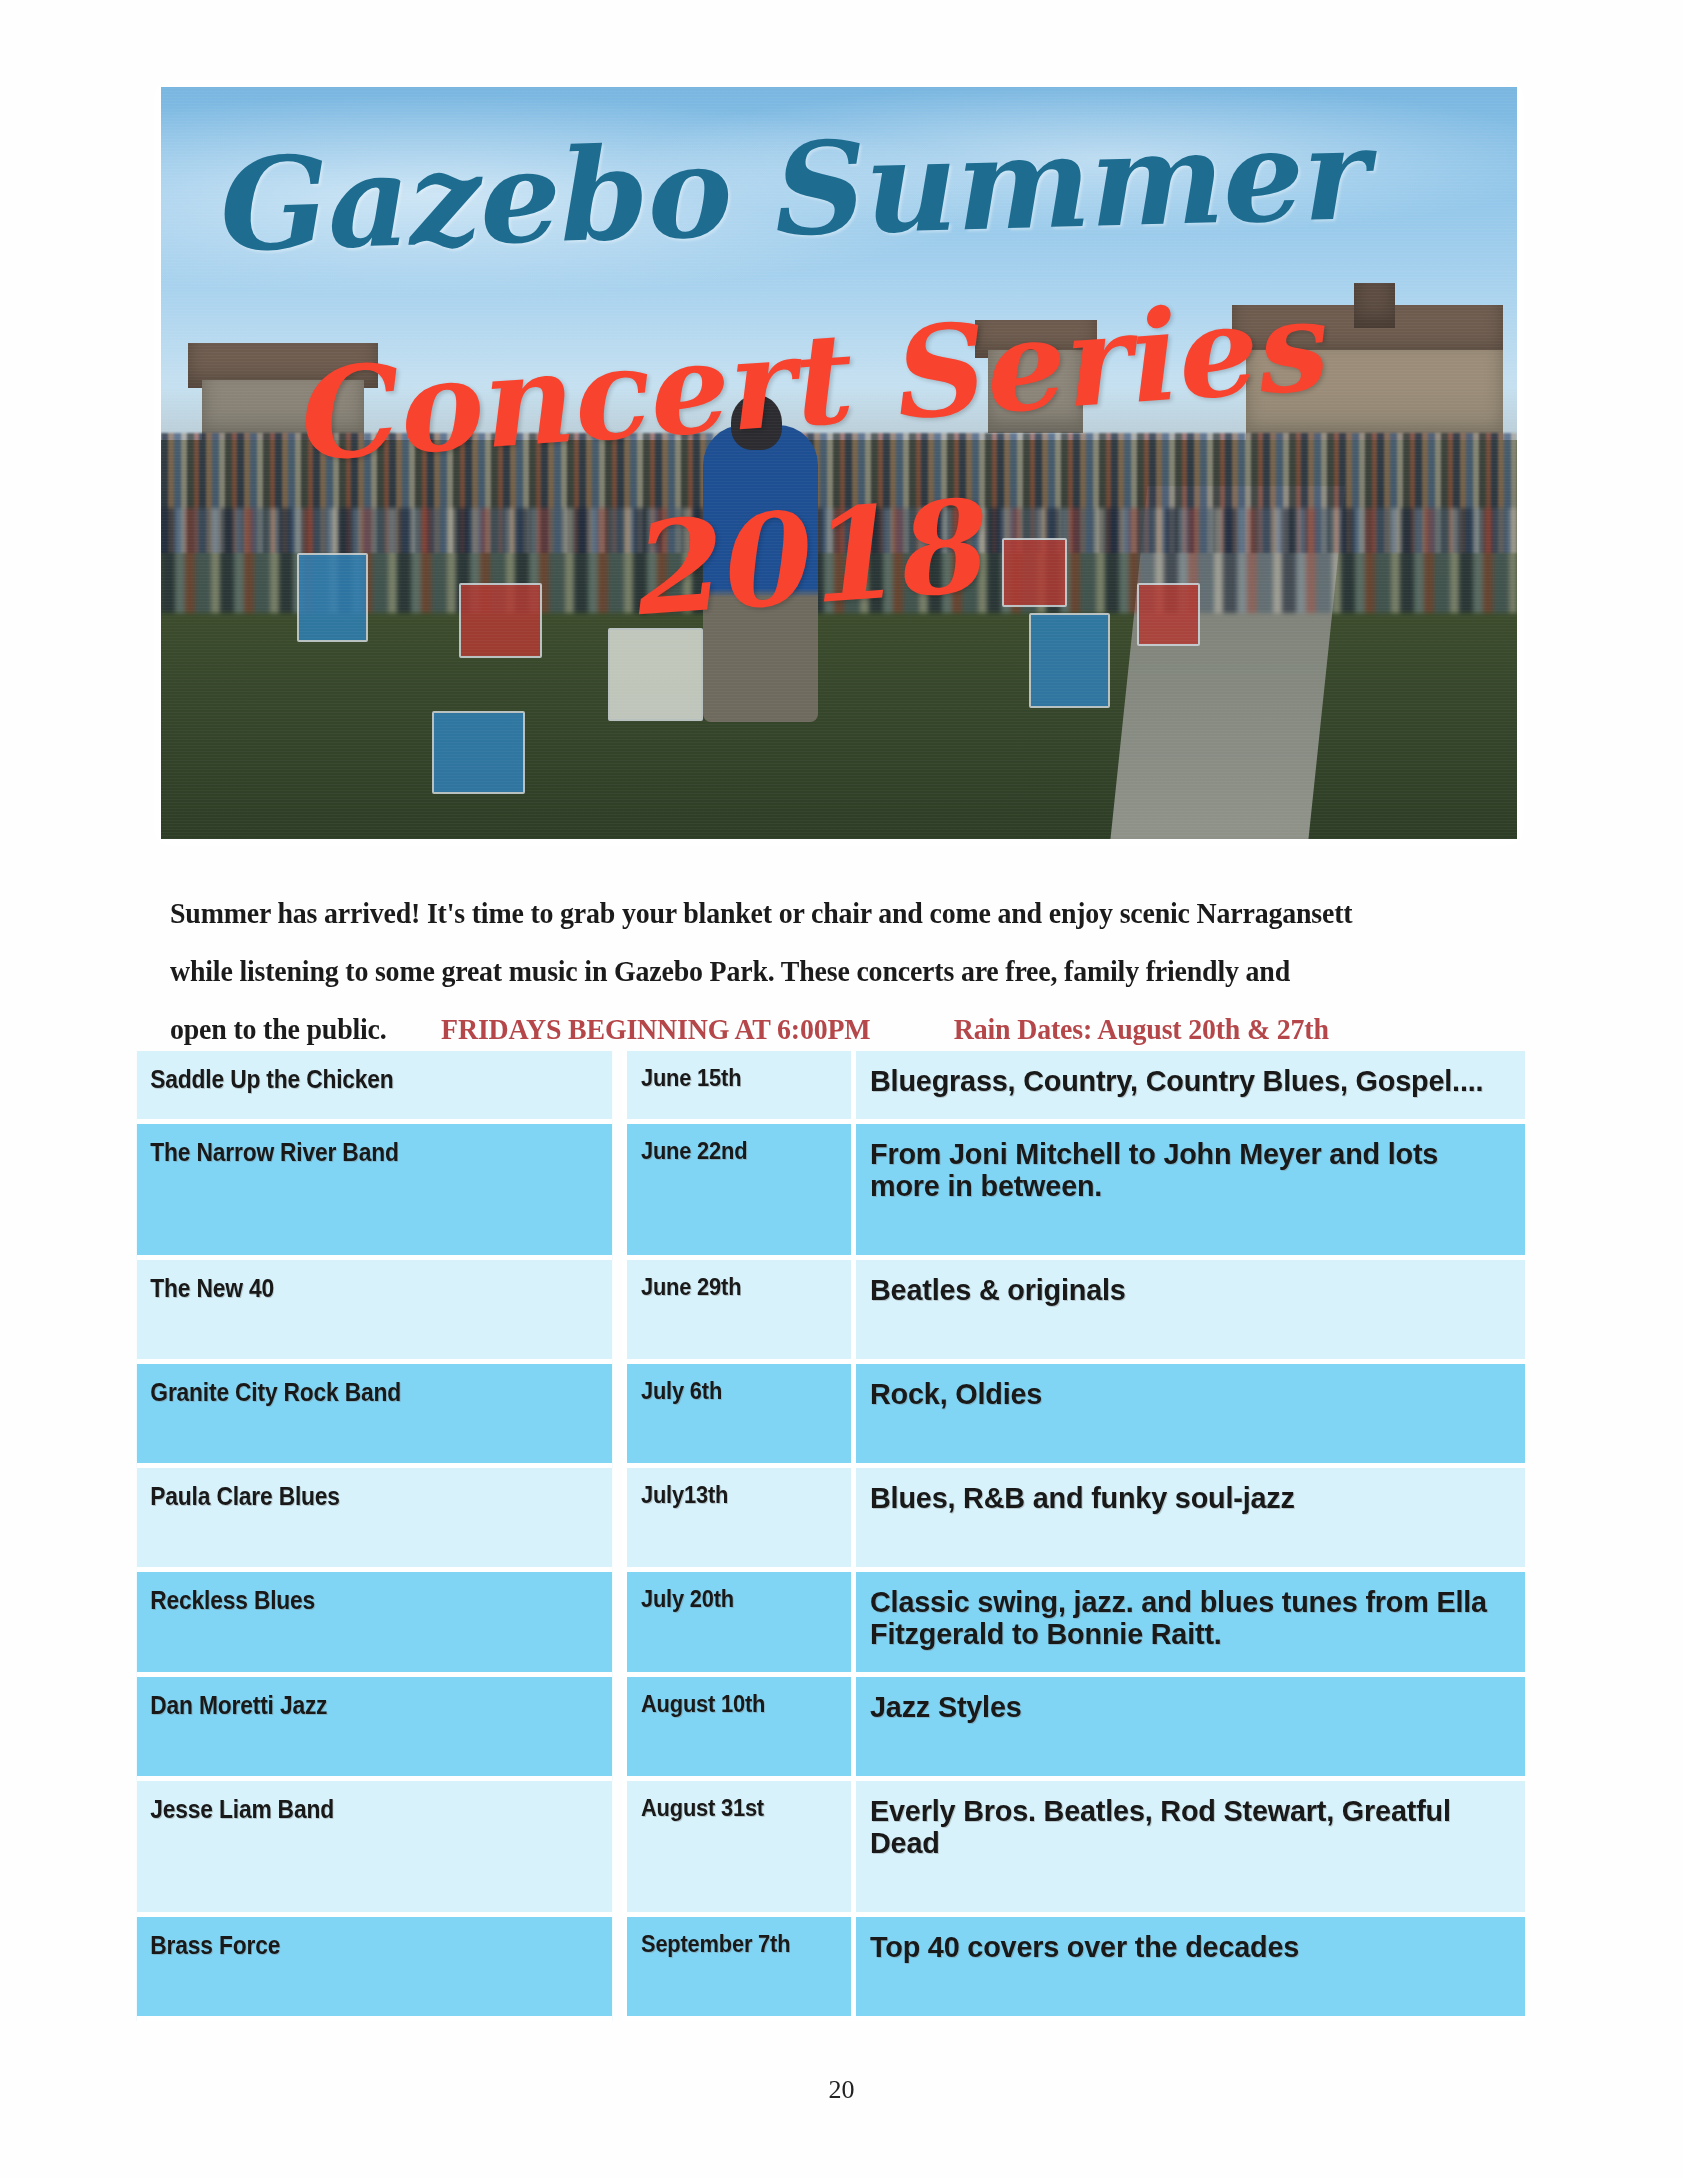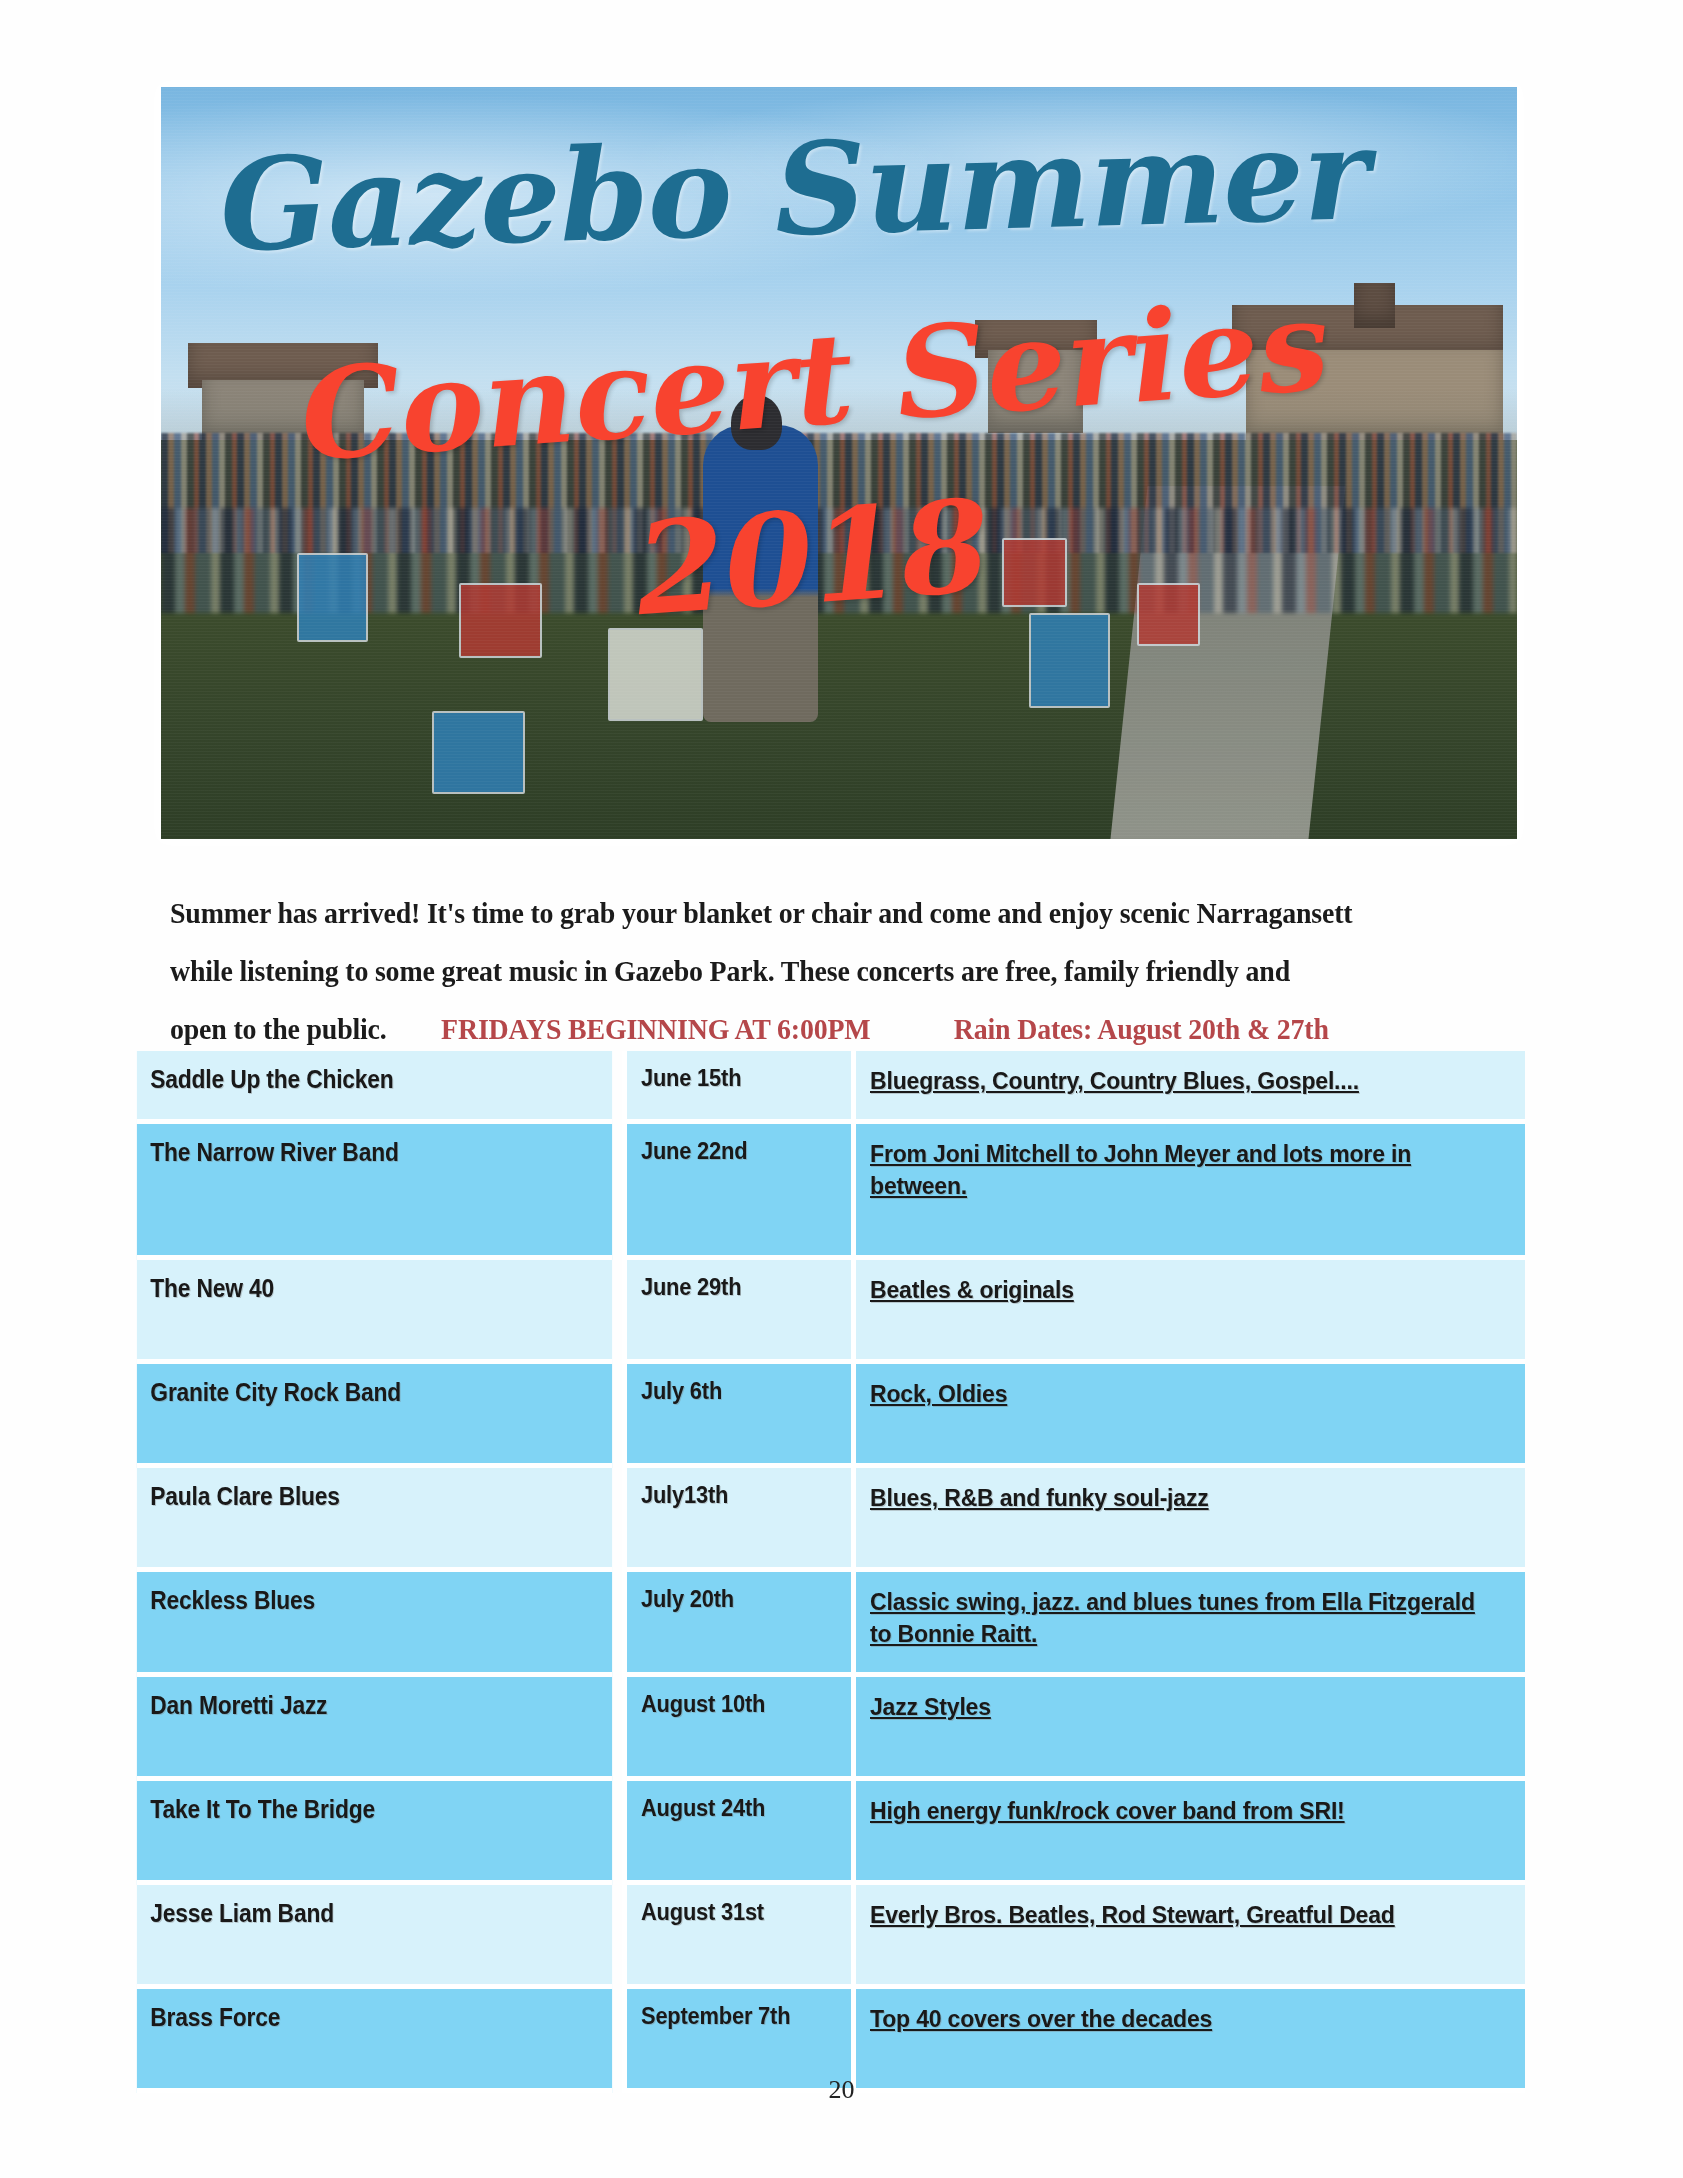--- a/index.html
+++ b/index.html
@@ -204,21 +204,21 @@
     font-weight: bold;
     color: #191919;
     letter-spacing: -0.2px;
     text-shadow: 1px 1px 0 rgba(120,120,120,0.35);
   }
   .row-a td { background: #d7f2fb; }
   .row-b td { background: #80d4f4; }
   .schedule tr td { border-bottom: 5px solid #ffffff; }
   .col-band   { width: 471px; font-size: 25px; transform: scaleX(0.96); }
   .col-date   { width: 200px; font-size: 23px; border-left: 5px solid #ffffff; }
-  .col-desc   { font-size: 24px; border-left: 5px solid #ffffff; line-height: 32px; text-decoration: underline; }
+  .col-desc   { font-size: 30px; border-left: 5px solid #ffffff; line-height: 32px; }
   .cell-band { display: block; transform: scaleX(0.95); transform-origin: left center; }
   .cell-date { display: block; transform: scaleX(0.95); transform-origin: left center; }
   .cell-desc { display: block; transform: scaleX(0.96); transform-origin: left top; }
 
   .tall td { padding-bottom: 53px; }
   .tall2 td { padding-bottom: 22px; }
 
   
   .pagenum {
     position: absolute;
@@ -365,31 +365,20 @@
           </td>
         <td class="col-date">
             <span class="cell-date">August 10th</span>
           </td>
         <td class="col-desc">
             <span class="cell-desc">Jazz Styles</span>
           </td>
       </tr>
 
 
-      <tr class="row-b tall">
-        <td class="col-band">
-            <span class="cell-band">Take It To The Bridge</span>
-          </td>
-        <td class="col-date">
-            <span class="cell-date">August 24th</span>
-          </td>
-        <td class="col-desc">
-            <span class="cell-desc">High energy funk/rock cover band from SRI!</span>
-          </td>
-      </tr>
 
       <tr class="row-a tall">
         <td class="col-band">
             <span class="cell-band">Jesse Liam Band</span>
           </td>
         <td class="col-date">
             <span class="cell-date">August 31st</span>
           </td>
         <td class="col-desc">
             <span class="cell-desc">Everly Bros. Beatles, Rod Stewart, Greatful Dead</span>

